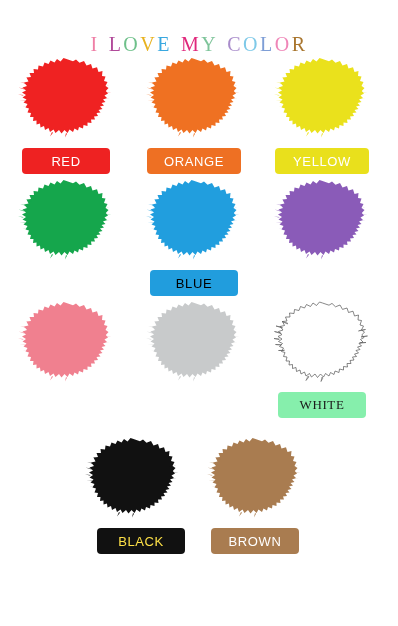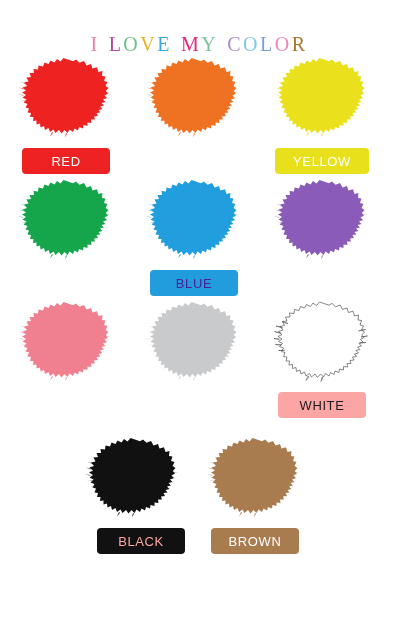--- a/index.html
+++ b/index.html
@@ -116,20 +116,21 @@
         </div>
         <div class="label" style="background: rgb(238, 34, 34); color: rgb(255, 255, 255);">RED</div>
       </div>
       <div class="cell">
         <div class="blob-wrap">
           <svg class="blob" viewBox="0 0 96 84">
             <path d="M48.5 3.0 L55 5.2 L58 3.4 L61.5 6.8 L66 5.0 L68.5 9.4 L73 8.0 L74.5 12.5 L79 11.2 L80.5 16.0 L84.5 15.0 L84.0 20.0 L87.5 20.5 L86.0 25.0 L89.5 26.0 L87.5 30.0 L90.5 32.0 L87.8 35.0 L90.0 37.5 L86.5 39.5 L89.0 42.0 L85.0 43.5 L87.5 46.0 L83.5 47.0 L86.0 49.5 L82.0 50.5 L84.5 53.0 L80.5 54.0 L82.5 56.5 L78.5 57.0 L80.0 60.0 L76.0 60.5 L77.0 63.5 L73.0 63.5 L73.5 67.0 L69.5 66.5 L69.5 70.0 L65.5 69.0 L65.0 72.5 L61.0 71.0 L60.0 74.5 L56.5 72.5 L55.0 76.0 L51.5 73.5 L49.5 77.0 L46.5 74.0 L43.5 77.5 L41.0 74.0 L37.5 77.0 L35.5 73.5 L32.0 76.0 L30.5 72.0 L27.0 74.0 L26.0 70.0 L22.5 71.5 L22.0 67.5 L18.5 68.5 L18.5 64.5 L15.0 65.0 L15.5 61.0 L12.0 61.0 L13.0 57.0 L9.5 56.5 L11.0 52.5 L7.5 51.5 L9.5 48.0 L5.5 46.5 L8.5 43.5 L4.5 41.5 L8.0 39.0 L4.0 36.5 L8.0 34.5 L4.5 31.5 L9.0 30.0 L6.0 26.5 L10.5 25.5 L8.5 21.5 L13.0 21.0 L11.5 17.0 L16.0 17.0 L15.5 13.0 L20.0 13.5 L20.5 9.5 L25.0 10.5 L26.5 6.5 L30.5 8.0 L32.5 4.5 L36.5 6.5 L39.0 3.0 L42.5 5.5 L45.5 2.0 Z" fill="#ef7122"></path>
             <path d="M8.5 28.0 L2.0 26.0 L8.0 27.2 Z M6.5 33.5 L0.5 31.5 L6.5 32.8 Z M5.0 39.5 L0.0 38.5 L5.5 39.0 Z M7.0 45.0 L1.5 44.5 L7.5 44.8 Z M10.0 50.5 L4.5 50.5 L10.5 50.2 Z M13.5 24.0 L8.0 21.5 L13.5 23.0 Z M84.5 31.0 L91.5 29.5 L85.5 30.5 Z M87.0 37.0 L93.5 36.0 L88.0 36.6 Z M85.5 43.0 L92.0 42.5 L86.0 42.8 Z M34.0 76.0 L32.0 80.5 L35.0 76.8 Z M48.0 77.0 L47.0 81.5 L49.0 77.8 Z" fill="#ef7122"></path>
           </svg>
         </div>
+        <div class="label wide" style="background: rgb(238, 112, 35); color: rgb(255, 255, 255);">ORANGE</div>
       </div>
       <div class="cell">
         <div class="blob-wrap">
           <svg class="blob" viewBox="0 0 96 84">
             <path d="M48.5 3.0 L55 5.2 L58 3.4 L61.5 6.8 L66 5.0 L68.5 9.4 L73 8.0 L74.5 12.5 L79 11.2 L80.5 16.0 L84.5 15.0 L84.0 20.0 L87.5 20.5 L86.0 25.0 L89.5 26.0 L87.5 30.0 L90.5 32.0 L87.8 35.0 L90.0 37.5 L86.5 39.5 L89.0 42.0 L85.0 43.5 L87.5 46.0 L83.5 47.0 L86.0 49.5 L82.0 50.5 L84.5 53.0 L80.5 54.0 L82.5 56.5 L78.5 57.0 L80.0 60.0 L76.0 60.5 L77.0 63.5 L73.0 63.5 L73.5 67.0 L69.5 66.5 L69.5 70.0 L65.5 69.0 L65.0 72.5 L61.0 71.0 L60.0 74.5 L56.5 72.5 L55.0 76.0 L51.5 73.5 L49.5 77.0 L46.5 74.0 L43.5 77.5 L41.0 74.0 L37.5 77.0 L35.5 73.5 L32.0 76.0 L30.5 72.0 L27.0 74.0 L26.0 70.0 L22.5 71.5 L22.0 67.5 L18.5 68.5 L18.5 64.5 L15.0 65.0 L15.5 61.0 L12.0 61.0 L13.0 57.0 L9.5 56.5 L11.0 52.5 L7.5 51.5 L9.5 48.0 L5.5 46.5 L8.5 43.5 L4.5 41.5 L8.0 39.0 L4.0 36.5 L8.0 34.5 L4.5 31.5 L9.0 30.0 L6.0 26.5 L10.5 25.5 L8.5 21.5 L13.0 21.0 L11.5 17.0 L16.0 17.0 L15.5 13.0 L20.0 13.5 L20.5 9.5 L25.0 10.5 L26.5 6.5 L30.5 8.0 L32.5 4.5 L36.5 6.5 L39.0 3.0 L42.5 5.5 L45.5 2.0 Z" fill="#eae11c"></path>
             <path d="M8.5 28.0 L2.0 26.0 L8.0 27.2 Z M6.5 33.5 L0.5 31.5 L6.5 32.8 Z M5.0 39.5 L0.0 38.5 L5.5 39.0 Z M7.0 45.0 L1.5 44.5 L7.5 44.8 Z M10.0 50.5 L4.5 50.5 L10.5 50.2 Z M13.5 24.0 L8.0 21.5 L13.5 23.0 Z M84.5 31.0 L91.5 29.5 L85.5 30.5 Z M87.0 37.0 L93.5 36.0 L88.0 36.6 Z M85.5 43.0 L92.0 42.5 L86.0 42.8 Z M34.0 76.0 L32.0 80.5 L35.0 76.8 Z M48.0 77.0 L47.0 81.5 L49.0 77.8 Z" fill="#eae11c"></path>
           </svg>
         </div>
         <div class="label wide" style="background: rgb(233, 224, 28); color: rgb(255, 255, 255); text-align: center;">YELLOW</div>
       </div>
@@ -143,21 +144,21 @@
           </svg>
         </div>
       </div>
       <div class="cell">
         <div class="blob-wrap">
           <svg class="blob" viewBox="0 0 96 84">
             <path d="M48.5 3.0 L55 5.2 L58 3.4 L61.5 6.8 L66 5.0 L68.5 9.4 L73 8.0 L74.5 12.5 L79 11.2 L80.5 16.0 L84.5 15.0 L84.0 20.0 L87.5 20.5 L86.0 25.0 L89.5 26.0 L87.5 30.0 L90.5 32.0 L87.8 35.0 L90.0 37.5 L86.5 39.5 L89.0 42.0 L85.0 43.5 L87.5 46.0 L83.5 47.0 L86.0 49.5 L82.0 50.5 L84.5 53.0 L80.5 54.0 L82.5 56.5 L78.5 57.0 L80.0 60.0 L76.0 60.5 L77.0 63.5 L73.0 63.5 L73.5 67.0 L69.5 66.5 L69.5 70.0 L65.5 69.0 L65.0 72.5 L61.0 71.0 L60.0 74.5 L56.5 72.5 L55.0 76.0 L51.5 73.5 L49.5 77.0 L46.5 74.0 L43.5 77.5 L41.0 74.0 L37.5 77.0 L35.5 73.5 L32.0 76.0 L30.5 72.0 L27.0 74.0 L26.0 70.0 L22.5 71.5 L22.0 67.5 L18.5 68.5 L18.5 64.5 L15.0 65.0 L15.5 61.0 L12.0 61.0 L13.0 57.0 L9.5 56.5 L11.0 52.5 L7.5 51.5 L9.5 48.0 L5.5 46.5 L8.5 43.5 L4.5 41.5 L8.0 39.0 L4.0 36.5 L8.0 34.5 L4.5 31.5 L9.0 30.0 L6.0 26.5 L10.5 25.5 L8.5 21.5 L13.0 21.0 L11.5 17.0 L16.0 17.0 L15.5 13.0 L20.0 13.5 L20.5 9.5 L25.0 10.5 L26.5 6.5 L30.5 8.0 L32.5 4.5 L36.5 6.5 L39.0 3.0 L42.5 5.5 L45.5 2.0 Z" fill="#219ede"></path>
             <path d="M8.5 28.0 L2.0 26.0 L8.0 27.2 Z M6.5 33.5 L0.5 31.5 L6.5 32.8 Z M5.0 39.5 L0.0 38.5 L5.5 39.0 Z M7.0 45.0 L1.5 44.5 L7.5 44.8 Z M10.0 50.5 L4.5 50.5 L10.5 50.2 Z M13.5 24.0 L8.0 21.5 L13.5 23.0 Z M84.5 31.0 L91.5 29.5 L85.5 30.5 Z M87.0 37.0 L93.5 36.0 L88.0 36.6 Z M85.5 43.0 L92.0 42.5 L86.0 42.8 Z M34.0 76.0 L32.0 80.5 L35.0 76.8 Z M48.0 77.0 L47.0 81.5 L49.0 77.8 Z" fill="#219ede"></path>
           </svg>
         </div>
-        <div class="label" style="background: rgb(33, 157, 221); color: #4c1d95;">BLUE</div>
+        <div class="label" style="background: rgb(33, 157, 221); color: #000000;">BLUE</div>
       </div>
       <div class="cell">
         <div class="blob-wrap">
           <svg class="blob" viewBox="0 0 96 84">
             <path d="M48.5 3.0 L55 5.2 L58 3.4 L61.5 6.8 L66 5.0 L68.5 9.4 L73 8.0 L74.5 12.5 L79 11.2 L80.5 16.0 L84.5 15.0 L84.0 20.0 L87.5 20.5 L86.0 25.0 L89.5 26.0 L87.5 30.0 L90.5 32.0 L87.8 35.0 L90.0 37.5 L86.5 39.5 L89.0 42.0 L85.0 43.5 L87.5 46.0 L83.5 47.0 L86.0 49.5 L82.0 50.5 L84.5 53.0 L80.5 54.0 L82.5 56.5 L78.5 57.0 L80.0 60.0 L76.0 60.5 L77.0 63.5 L73.0 63.5 L73.5 67.0 L69.5 66.5 L69.5 70.0 L65.5 69.0 L65.0 72.5 L61.0 71.0 L60.0 74.5 L56.5 72.5 L55.0 76.0 L51.5 73.5 L49.5 77.0 L46.5 74.0 L43.5 77.5 L41.0 74.0 L37.5 77.0 L35.5 73.5 L32.0 76.0 L30.5 72.0 L27.0 74.0 L26.0 70.0 L22.5 71.5 L22.0 67.5 L18.5 68.5 L18.5 64.5 L15.0 65.0 L15.5 61.0 L12.0 61.0 L13.0 57.0 L9.5 56.5 L11.0 52.5 L7.5 51.5 L9.5 48.0 L5.5 46.5 L8.5 43.5 L4.5 41.5 L8.0 39.0 L4.0 36.5 L8.0 34.5 L4.5 31.5 L9.0 30.0 L6.0 26.5 L10.5 25.5 L8.5 21.5 L13.0 21.0 L11.5 17.0 L16.0 17.0 L15.5 13.0 L20.0 13.5 L20.5 9.5 L25.0 10.5 L26.5 6.5 L30.5 8.0 L32.5 4.5 L36.5 6.5 L39.0 3.0 L42.5 5.5 L45.5 2.0 Z" fill="#8a5bb8"></path>
             <path d="M8.5 28.0 L2.0 26.0 L8.0 27.2 Z M6.5 33.5 L0.5 31.5 L6.5 32.8 Z M5.0 39.5 L0.0 38.5 L5.5 39.0 Z M7.0 45.0 L1.5 44.5 L7.5 44.8 Z M10.0 50.5 L4.5 50.5 L10.5 50.2 Z M13.5 24.0 L8.0 21.5 L13.5 23.0 Z M84.5 31.0 L91.5 29.5 L85.5 30.5 Z M87.0 37.0 L93.5 36.0 L88.0 36.6 Z M85.5 43.0 L92.0 42.5 L86.0 42.8 Z M34.0 76.0 L32.0 80.5 L35.0 76.8 Z M48.0 77.0 L47.0 81.5 L49.0 77.8 Z" fill="#8a5bb8"></path>
           </svg>
         </div>
       </div>
     </div>
@@ -178,32 +179,32 @@
           </svg>
         </div>
       </div>
       <div class="cell">
         <div class="blob-wrap">
           <svg class="blob" viewBox="0 0 96 84">
             <path d="M48.5 3.0 L55 5.2 L58 3.4 L61.5 6.8 L66 5.0 L68.5 9.4 L73 8.0 L74.5 12.5 L79 11.2 L80.5 16.0 L84.5 15.0 L84.0 20.0 L87.5 20.5 L86.0 25.0 L89.5 26.0 L87.5 30.0 L90.5 32.0 L87.8 35.0 L90.0 37.5 L86.5 39.5 L89.0 42.0 L85.0 43.5 L87.5 46.0 L83.5 47.0 L86.0 49.5 L82.0 50.5 L84.5 53.0 L80.5 54.0 L82.5 56.5 L78.5 57.0 L80.0 60.0 L76.0 60.5 L77.0 63.5 L73.0 63.5 L73.5 67.0 L69.5 66.5 L69.5 70.0 L65.5 69.0 L65.0 72.5 L61.0 71.0 L60.0 74.5 L56.5 72.5 L55.0 76.0 L51.5 73.5 L49.5 77.0 L46.5 74.0 L43.5 77.5 L41.0 74.0 L37.5 77.0 L35.5 73.5 L32.0 76.0 L30.5 72.0 L27.0 74.0 L26.0 70.0 L22.5 71.5 L22.0 67.5 L18.5 68.5 L18.5 64.5 L15.0 65.0 L15.5 61.0 L12.0 61.0 L13.0 57.0 L9.5 56.5 L11.0 52.5 L7.5 51.5 L9.5 48.0 L5.5 46.5 L8.5 43.5 L4.5 41.5 L8.0 39.0 L4.0 36.5 L8.0 34.5 L4.5 31.5 L9.0 30.0 L6.0 26.5 L10.5 25.5 L8.5 21.5 L13.0 21.0 L11.5 17.0 L16.0 17.0 L15.5 13.0 L20.0 13.5 L20.5 9.5 L25.0 10.5 L26.5 6.5 L30.5 8.0 L32.5 4.5 L36.5 6.5 L39.0 3.0 L42.5 5.5 L45.5 2.0 Z" fill="#ffffff" stroke="#555555" stroke-width="0.7" stroke-linejoin="round"></path>
             <path d="M8.5 28.0 L2.0 26.0 L8.0 27.2 Z M6.5 33.5 L0.5 31.5 L6.5 32.8 Z M5.0 39.5 L0.0 38.5 L5.5 39.0 Z M7.0 45.0 L1.5 44.5 L7.5 44.8 Z M10.0 50.5 L4.5 50.5 L10.5 50.2 Z M13.5 24.0 L8.0 21.5 L13.5 23.0 Z M84.5 31.0 L91.5 29.5 L85.5 30.5 Z M87.0 37.0 L93.5 36.0 L88.0 36.6 Z M85.5 43.0 L92.0 42.5 L86.0 42.8 Z M34.0 76.0 L32.0 80.5 L35.0 76.8 Z M48.0 77.0 L47.0 81.5 L49.0 77.8 Z" fill="none" stroke="#555555" stroke-width="0.6"></path>
           </svg>
         </div>
-        <div class="label" style="background: #fca5a5; color: rgb(26, 26, 26);">WHITE</div>
+        <div class="label" style="background: #86efac; color: rgb(26, 26, 26); font-family: Liberation Serif, serif;">WHITE</div>
       </div>
     </div>
   <div class="row row-last">
       <div class="cell">
         <div class="blob-wrap">
           <svg class="blob" viewBox="0 0 96 84">
             <path d="M48.5 3.0 L55 5.2 L58 3.4 L61.5 6.8 L66 5.0 L68.5 9.4 L73 8.0 L74.5 12.5 L79 11.2 L80.5 16.0 L84.5 15.0 L84.0 20.0 L87.5 20.5 L86.0 25.0 L89.5 26.0 L87.5 30.0 L90.5 32.0 L87.8 35.0 L90.0 37.5 L86.5 39.5 L89.0 42.0 L85.0 43.5 L87.5 46.0 L83.5 47.0 L86.0 49.5 L82.0 50.5 L84.5 53.0 L80.5 54.0 L82.5 56.5 L78.5 57.0 L80.0 60.0 L76.0 60.5 L77.0 63.5 L73.0 63.5 L73.5 67.0 L69.5 66.5 L69.5 70.0 L65.5 69.0 L65.0 72.5 L61.0 71.0 L60.0 74.5 L56.5 72.5 L55.0 76.0 L51.5 73.5 L49.5 77.0 L46.5 74.0 L43.5 77.5 L41.0 74.0 L37.5 77.0 L35.5 73.5 L32.0 76.0 L30.5 72.0 L27.0 74.0 L26.0 70.0 L22.5 71.5 L22.0 67.5 L18.5 68.5 L18.5 64.5 L15.0 65.0 L15.5 61.0 L12.0 61.0 L13.0 57.0 L9.5 56.5 L11.0 52.5 L7.5 51.5 L9.5 48.0 L5.5 46.5 L8.5 43.5 L4.5 41.5 L8.0 39.0 L4.0 36.5 L8.0 34.5 L4.5 31.5 L9.0 30.0 L6.0 26.5 L10.5 25.5 L8.5 21.5 L13.0 21.0 L11.5 17.0 L16.0 17.0 L15.5 13.0 L20.0 13.5 L20.5 9.5 L25.0 10.5 L26.5 6.5 L30.5 8.0 L32.5 4.5 L36.5 6.5 L39.0 3.0 L42.5 5.5 L45.5 2.0 Z" fill="#111111"></path>
             <path d="M8.5 28.0 L2.0 26.0 L8.0 27.2 Z M6.5 33.5 L0.5 31.5 L6.5 32.8 Z M5.0 39.5 L0.0 38.5 L5.5 39.0 Z M7.0 45.0 L1.5 44.5 L7.5 44.8 Z M10.0 50.5 L4.5 50.5 L10.5 50.2 Z M13.5 24.0 L8.0 21.5 L13.5 23.0 Z M84.5 31.0 L91.5 29.5 L85.5 30.5 Z M87.0 37.0 L93.5 36.0 L88.0 36.6 Z M85.5 43.0 L92.0 42.5 L86.0 42.8 Z M34.0 76.0 L32.0 80.5 L35.0 76.8 Z M48.0 77.0 L47.0 81.5 L49.0 77.8 Z" fill="#111111"></path>
           </svg>
         </div>
-        <div class="label" style="background: rgb(17, 17, 17); color: #fca5a5; margin-left: 16px;">BLACK</div>
+        <div class="label" style="background: rgb(17, 17, 17); color: #fde047; margin-left: 16px;">BLACK</div>
       </div>
       <div class="cell">
         <div class="blob-wrap">
           <svg class="blob" viewBox="0 0 96 84">
             <path d="M48.5 3.0 L55 5.2 L58 3.4 L61.5 6.8 L66 5.0 L68.5 9.4 L73 8.0 L74.5 12.5 L79 11.2 L80.5 16.0 L84.5 15.0 L84.0 20.0 L87.5 20.5 L86.0 25.0 L89.5 26.0 L87.5 30.0 L90.5 32.0 L87.8 35.0 L90.0 37.5 L86.5 39.5 L89.0 42.0 L85.0 43.5 L87.5 46.0 L83.5 47.0 L86.0 49.5 L82.0 50.5 L84.5 53.0 L80.5 54.0 L82.5 56.5 L78.5 57.0 L80.0 60.0 L76.0 60.5 L77.0 63.5 L73.0 63.5 L73.5 67.0 L69.5 66.5 L69.5 70.0 L65.5 69.0 L65.0 72.5 L61.0 71.0 L60.0 74.5 L56.5 72.5 L55.0 76.0 L51.5 73.5 L49.5 77.0 L46.5 74.0 L43.5 77.5 L41.0 74.0 L37.5 77.0 L35.5 73.5 L32.0 76.0 L30.5 72.0 L27.0 74.0 L26.0 70.0 L22.5 71.5 L22.0 67.5 L18.5 68.5 L18.5 64.5 L15.0 65.0 L15.5 61.0 L12.0 61.0 L13.0 57.0 L9.5 56.5 L11.0 52.5 L7.5 51.5 L9.5 48.0 L5.5 46.5 L8.5 43.5 L4.5 41.5 L8.0 39.0 L4.0 36.5 L8.0 34.5 L4.5 31.5 L9.0 30.0 L6.0 26.5 L10.5 25.5 L8.5 21.5 L13.0 21.0 L11.5 17.0 L16.0 17.0 L15.5 13.0 L20.0 13.5 L20.5 9.5 L25.0 10.5 L26.5 6.5 L30.5 8.0 L32.5 4.5 L36.5 6.5 L39.0 3.0 L42.5 5.5 L45.5 2.0 Z" fill="#a97c50"></path>
             <path d="M8.5 28.0 L2.0 26.0 L8.0 27.2 Z M6.5 33.5 L0.5 31.5 L6.5 32.8 Z M5.0 39.5 L0.0 38.5 L5.5 39.0 Z M7.0 45.0 L1.5 44.5 L7.5 44.8 Z M10.0 50.5 L4.5 50.5 L10.5 50.2 Z M13.5 24.0 L8.0 21.5 L13.5 23.0 Z M84.5 31.0 L91.5 29.5 L85.5 30.5 Z M87.0 37.0 L93.5 36.0 L88.0 36.6 Z M85.5 43.0 L92.0 42.5 L86.0 42.8 Z M34.0 76.0 L32.0 80.5 L35.0 76.8 Z M48.0 77.0 L47.0 81.5 L49.0 77.8 Z" fill="#a97c50"></path>
           </svg>
         </div>
         <div class="label" style="background: rgb(169, 124, 80); color: rgb(255, 255, 255);">BROWN</div>
       </div>

